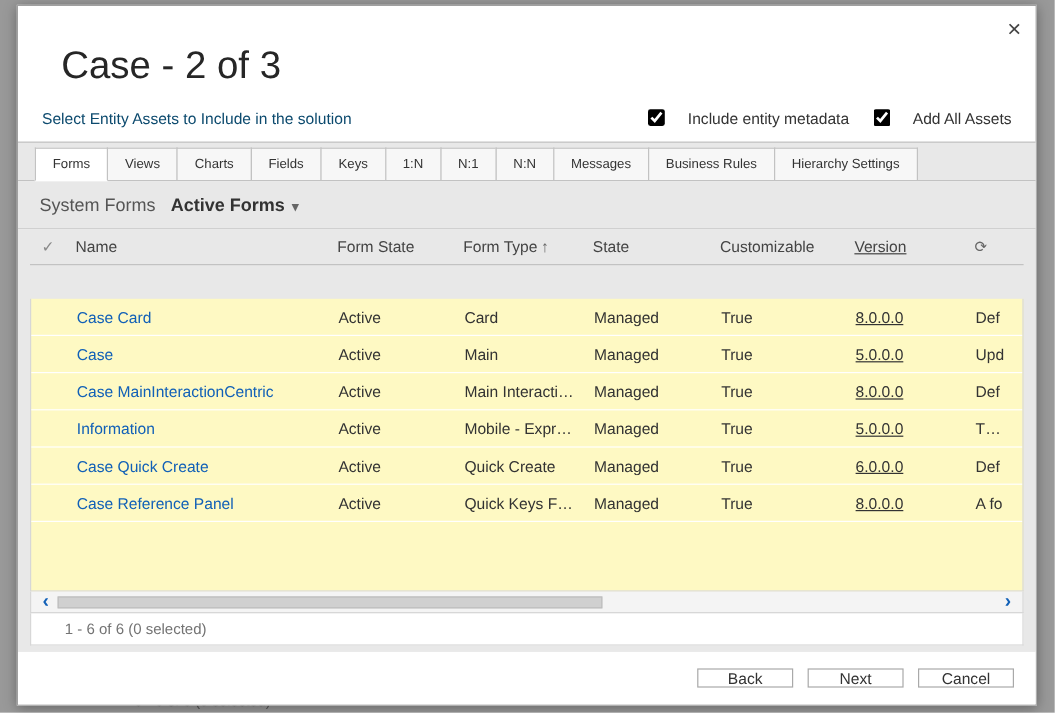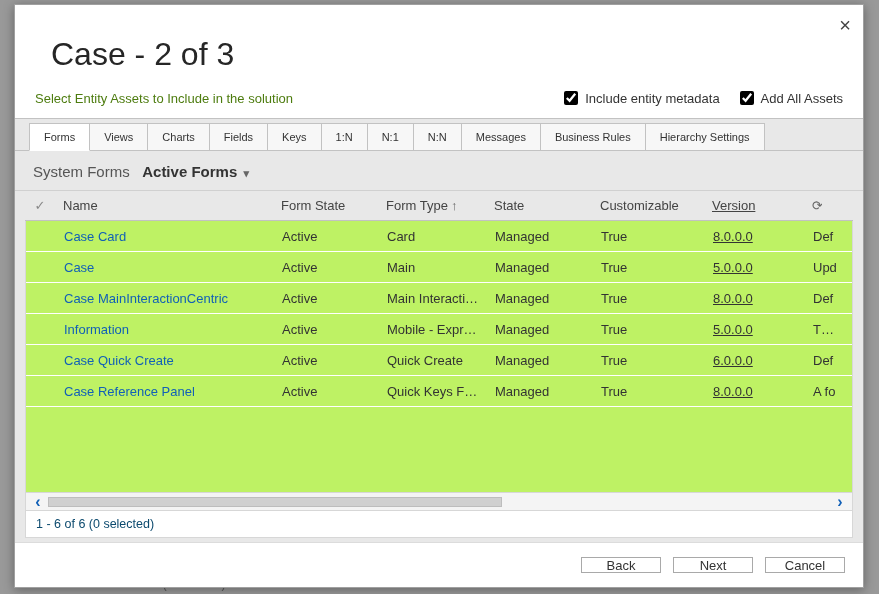--- a/index.html
+++ b/index.html
@@ -46,30 +46,30 @@
     line-height: 1.1;
   }
   .subtitle-row {
     display: flex;
     justify-content: space-between;
     align-items: center;
     margin-top: 6px;
   }
   .subtitle {
     font-size: 13px;
-    color: #4d7c0f;
+    color: #0c4a6e;
   }
   .checks {
     display: flex;
     gap: 16px;
     align-items: center;
     font-size: 13px;
     color: #333;
   }
-  .checks label { display: flex; align-items: center; gap: 4px; cursor: pointer; }
+  .checks label { display: flex; align-items: center; gap: 16px; cursor: pointer; }
   .checks input[type="checkbox"] {
     width: 14px; height: 14px;
     accent-color: #000;
     cursor: pointer;
   }
 
   .tabs-bar {
     border-top: 1px solid #c2c2c2;
     border-bottom: 1px solid #c2c2c2;
     background: #e8e8e8;
@@ -128,25 +128,26 @@
     font-size: 13px;
   }
   .grid-head {
     background: #e8e8e8;
     border-bottom: 1px solid #c2c2c2;
     color: #444;
     height: 30px;
   }
   .grid-head .col { cursor: pointer; }
   .grid-body {
-    background: #bef264;
+    background: #fef9c3;
     border: 1px solid #d7d7d7;
     border-top: none;
     flex: 1;
     overflow: hidden;
+    margin-top: 28px;
   }
   .grid-row {
     height: 31px;
     border-bottom: 1px solid #fff;
   }
   .col {
     padding: 0 8px;
     white-space: nowrap;
     overflow: hidden;
     text-overflow: ellipsis;
@@ -197,23 +198,23 @@
     width: 58%;
     height: 100%;
     background: #d0d0d0;
     border: 1px solid #bdbdbd;
   }
 
   .status {
     background: #fff;
     border: 1px solid #d7d7d7;
     border-top: none;
-    padding: 6px 10px;
+    padding: 6px 28px;
     font-size: 12.5px;
-    color: #0c4a6e;
+    color: #737373;
   }
 
   .footer {
     border-top: 1px solid #dcdcdc;
     background: #fff;
     padding: 14px 18px;
     display: flex;
     justify-content: flex-end;
     gap: 12px;
   }

